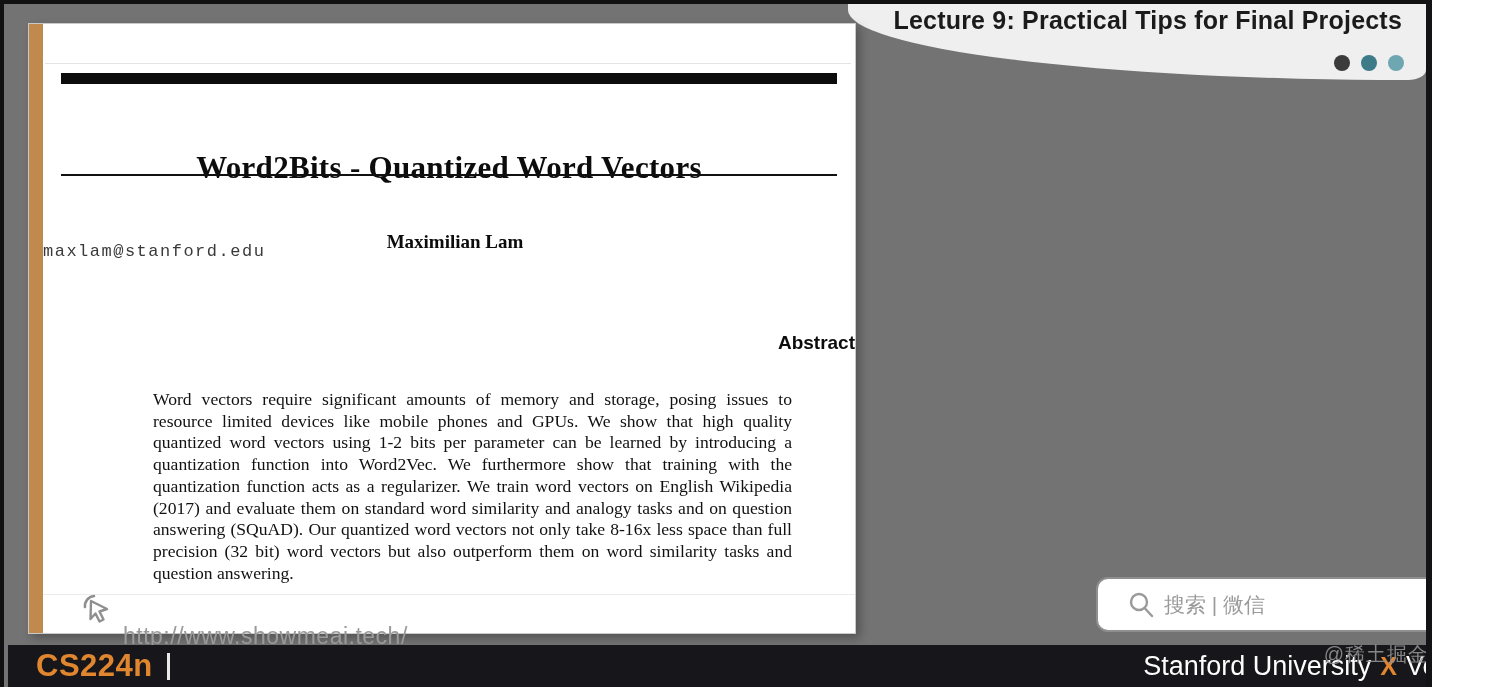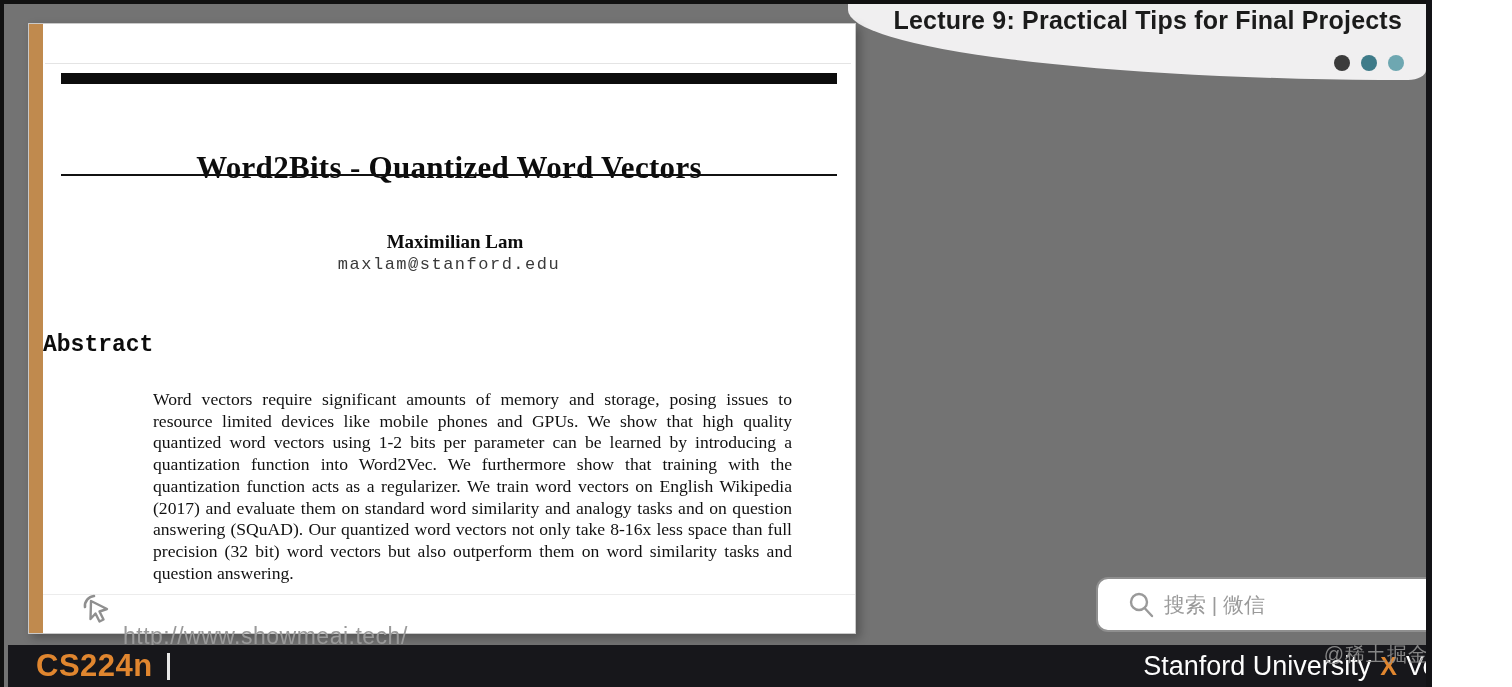--- a/index.html
+++ b/index.html
@@ -44,26 +44,26 @@
     position: absolute; left: 14px; right: 0; top: 86px; text-align: center;
     font-family: "Liberation Serif", serif; font-weight: bold; font-size: 31px; color: #0c0c0c;
     letter-spacing: 0.3px;
     margin-top: 40px;
   }
   .paper-author {
     position: absolute; left: 26px; right: 0; top: 207px; text-align: center;
     font-family: "Liberation Serif", serif; font-weight: bold; font-size: 19px; color: #0c0c0c;
   }
   .paper-email {
-    position: absolute; left: 14px; right: 0; top: 231px; text-align: center;
+    position: absolute; left: 14px; right: 0; top: 218px; 
     font-family: "Liberation Mono", monospace; font-size: 17px; color: #3a3a3a; letter-spacing: 1.5px;
   }
   .abstract-heading {
-    position: absolute; left: 14px; right: 0; top: 308px; text-align: left;
-    font-family: Liberation Mono, monospace; font-weight: bold; font-size: 23px; color: #0c0c0c;
+    position: absolute; left: 14px; right: 0; top: 308px; text-align: right;
+    font-family: Liberation Sans, sans-serif; font-weight: bold; font-size: 19px; color: #0c0c0c;
   }
   .abstract-text {
     position: absolute; left: 99px; top: 365px; width: 639px;
     font-family: "Liberation Serif", serif; font-size: 17.6px; line-height: 21.7px;
     color: #111; text-align: justify; margin-left: 25px;
   }
 
   .url-separator { position: absolute; left: 14px; right: 0; top: 570px; height: 1px; background: #ececec; }
   .cursor-icon { position: absolute; left: 48px; top: 567px; width: 38px; height: 38px; }
   .site-url {

